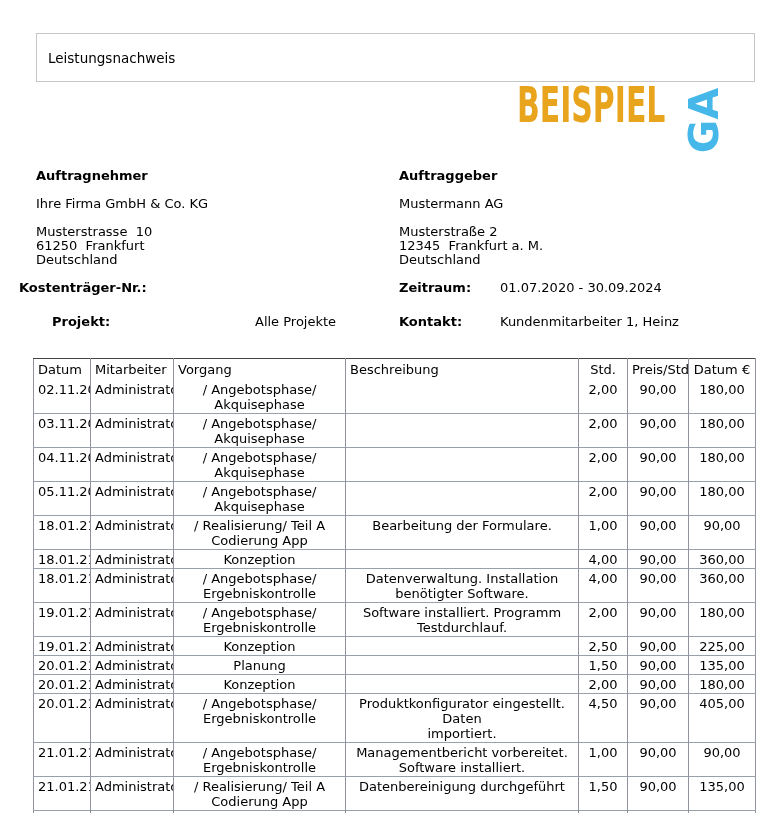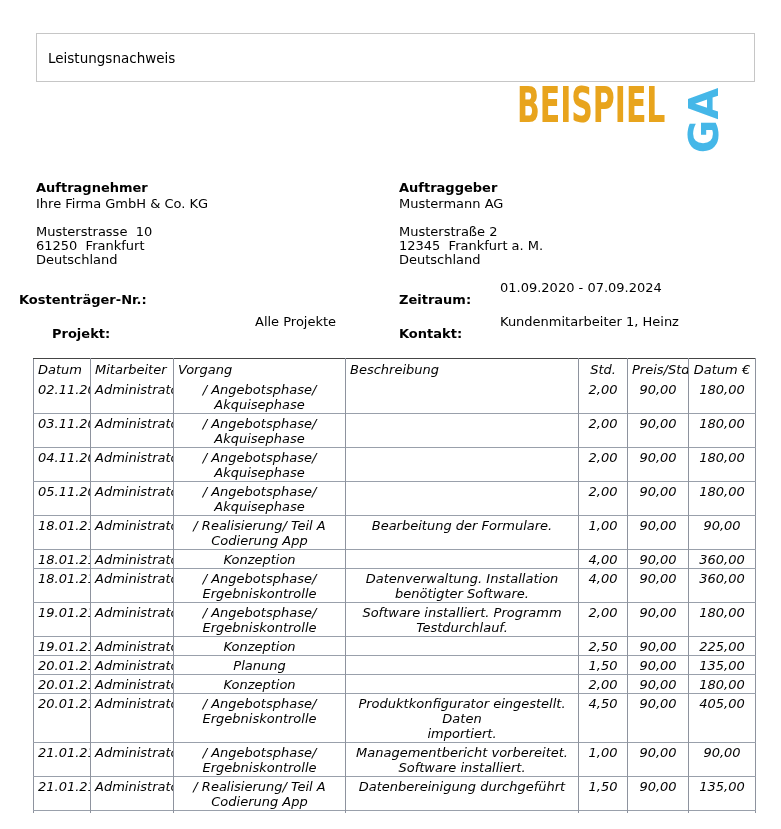--- a/index.html
+++ b/index.html
@@ -3,21 +3,21 @@
 <meta charset="utf-8">
 <style>
   html,body { margin:0; padding:0; }
   body {
     width:781px; height:829px; overflow:hidden;
     background:#ffffff; color:#000000;
     font-family:"DejaVu Sans","Liberation Sans",sans-serif;
     font-size:13px; position:relative;
   }
   .abs { position:absolute; }
-  .bold { font-weight:bold;margin-top:12px; }
+  .bold { font-weight:bold; }
   .pre { white-space:pre-wrap; }
 
   
   .title-box {
     left:36px; top:33px; width:706px; height:47px;
     border:1px solid #c6c6c6;
     display:flex; align-items:center; padding-left:11px;
     font-weight:normal; font-size:13.5px;
   }
 
@@ -38,21 +38,20 @@
 
   
   .line { line-height:14px; }
   .address { line-height:14px; }
 
   
   table.timesheet {
     position:absolute; left:33px; top:358px; width:722px;
     border-collapse:collapse; table-layout:fixed;
     font-size:13px;
-    font-style:italic;
   }
   table.timesheet { border:1px solid #8e939e; border-top:1px solid #454545; border-bottom:none; }
   table.timesheet th, table.timesheet td {
     vertical-align:top; padding:2px 4px 1px 4px; line-height:15px;
     overflow:hidden; font-weight:normal; text-align:left;
   }
   table.timesheet th { padding:3px 4px 3px 4px; }
   table.timesheet th + th, table.timesheet td + td { border-left:1px solid #8e939e; }
   table.timesheet tbody tr + tr td { border-top:1px solid #99a0ab; }
   table.timesheet .num { text-align:center; }
@@ -81,21 +80,21 @@
 <div class="abs line" style="left:255px; top:281px;"></div>
 <div class="abs bold line" style="left:52px; top:315px;">Projekt:</div>
 <div class="abs line" style="left:255px; top:315px;">Alle Projekte</div>
 
 <div class="abs bold line" style="left:399px; top:169px;">Auftraggeber</div>
 <div class="abs line" style="left:399px; top:197px;">Mustermann AG</div>
 <div class="abs address pre" style="left:399px; top:225px;">Musterstraße 2
 12345  Frankfurt a. M.
 Deutschland</div>
 <div class="abs bold line" style="left:399px; top:281px;">Zeitraum:</div>
-<div class="abs line" style="left:500px; top:281px;">01.09.2020 - 07.09.2024</div>
+<div class="abs line" style="left:500px; top:281px;">01.07.2020 - 30.09.2024</div>
 <div class="abs bold line" style="left:399px; top:315px;">Kontakt:</div>
 <div class="abs line" style="left:500px; top:315px;">Kundenmitarbeiter 1, Heinz</div>
 
 <table class="timesheet">
   <colgroup>
     <col style="width:57px">
       <col style="width:83px">
       <col style="width:172px">
     <col style="width:233px">
       <col style="width:49px">

